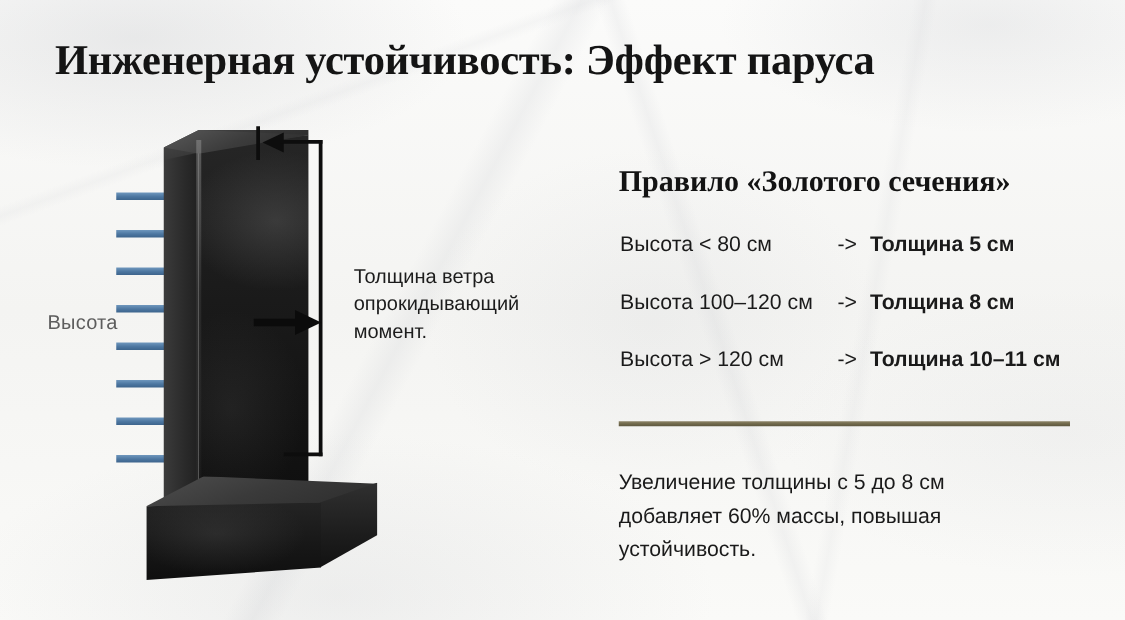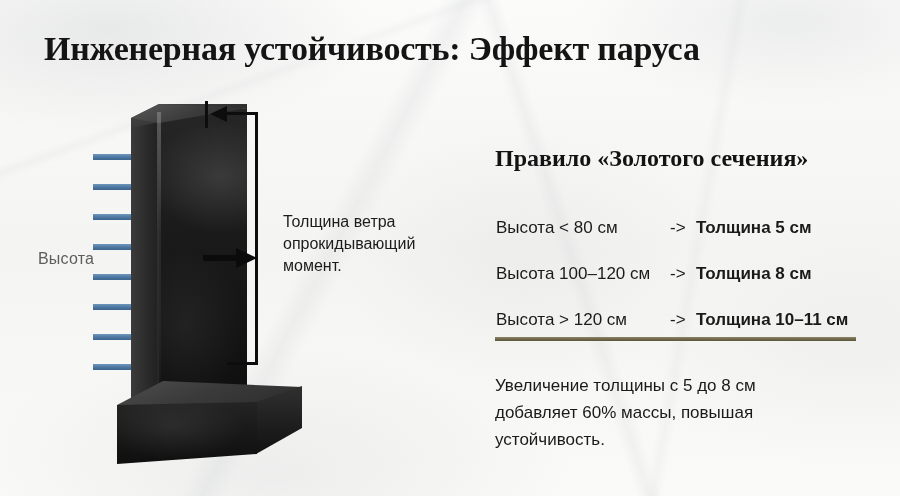--- a/index.html
+++ b/index.html
@@ -200,33 +200,32 @@
   .panel { position: absolute; left: 495px; top: 0; width: 405px; height: 496px; }
 
   .panel-title {
     position: absolute;
     left: 0; top: 133px;
     font-family: "Liberation Serif", serif;
     font-weight: bold;
     font-size: 24px;
     color: #131313;
     white-space: nowrap;
-    margin-top: 12px;
   }
 
   .rules { position: absolute; left: 1px; top: 186px; width: 400px; }
   .rule-row {
     display: flex;
     align-items: baseline;
     height: 46px;
     font-size: 17px;
     color: #1a1a1a;
     white-space: nowrap;
   }
-  .rule-cond  { width: 174px; flex: 0 0 174px; margin-top: 32px; }
+  .rule-cond  { width: 174px; flex: 0 0 174px; }
   .rule-arrow { width: 26px; flex: 0 0 26px; }
   .rule-res   { flex: 1 1 auto; font-weight: bold; }
 
   .divider {
     position: absolute;
     left: 0; top: 337px;
     width: 361px; height: 4px;
     background: linear-gradient(180deg, #8d8468 0%, #6e6749 55%, #5d5740 100%);
   }
 

